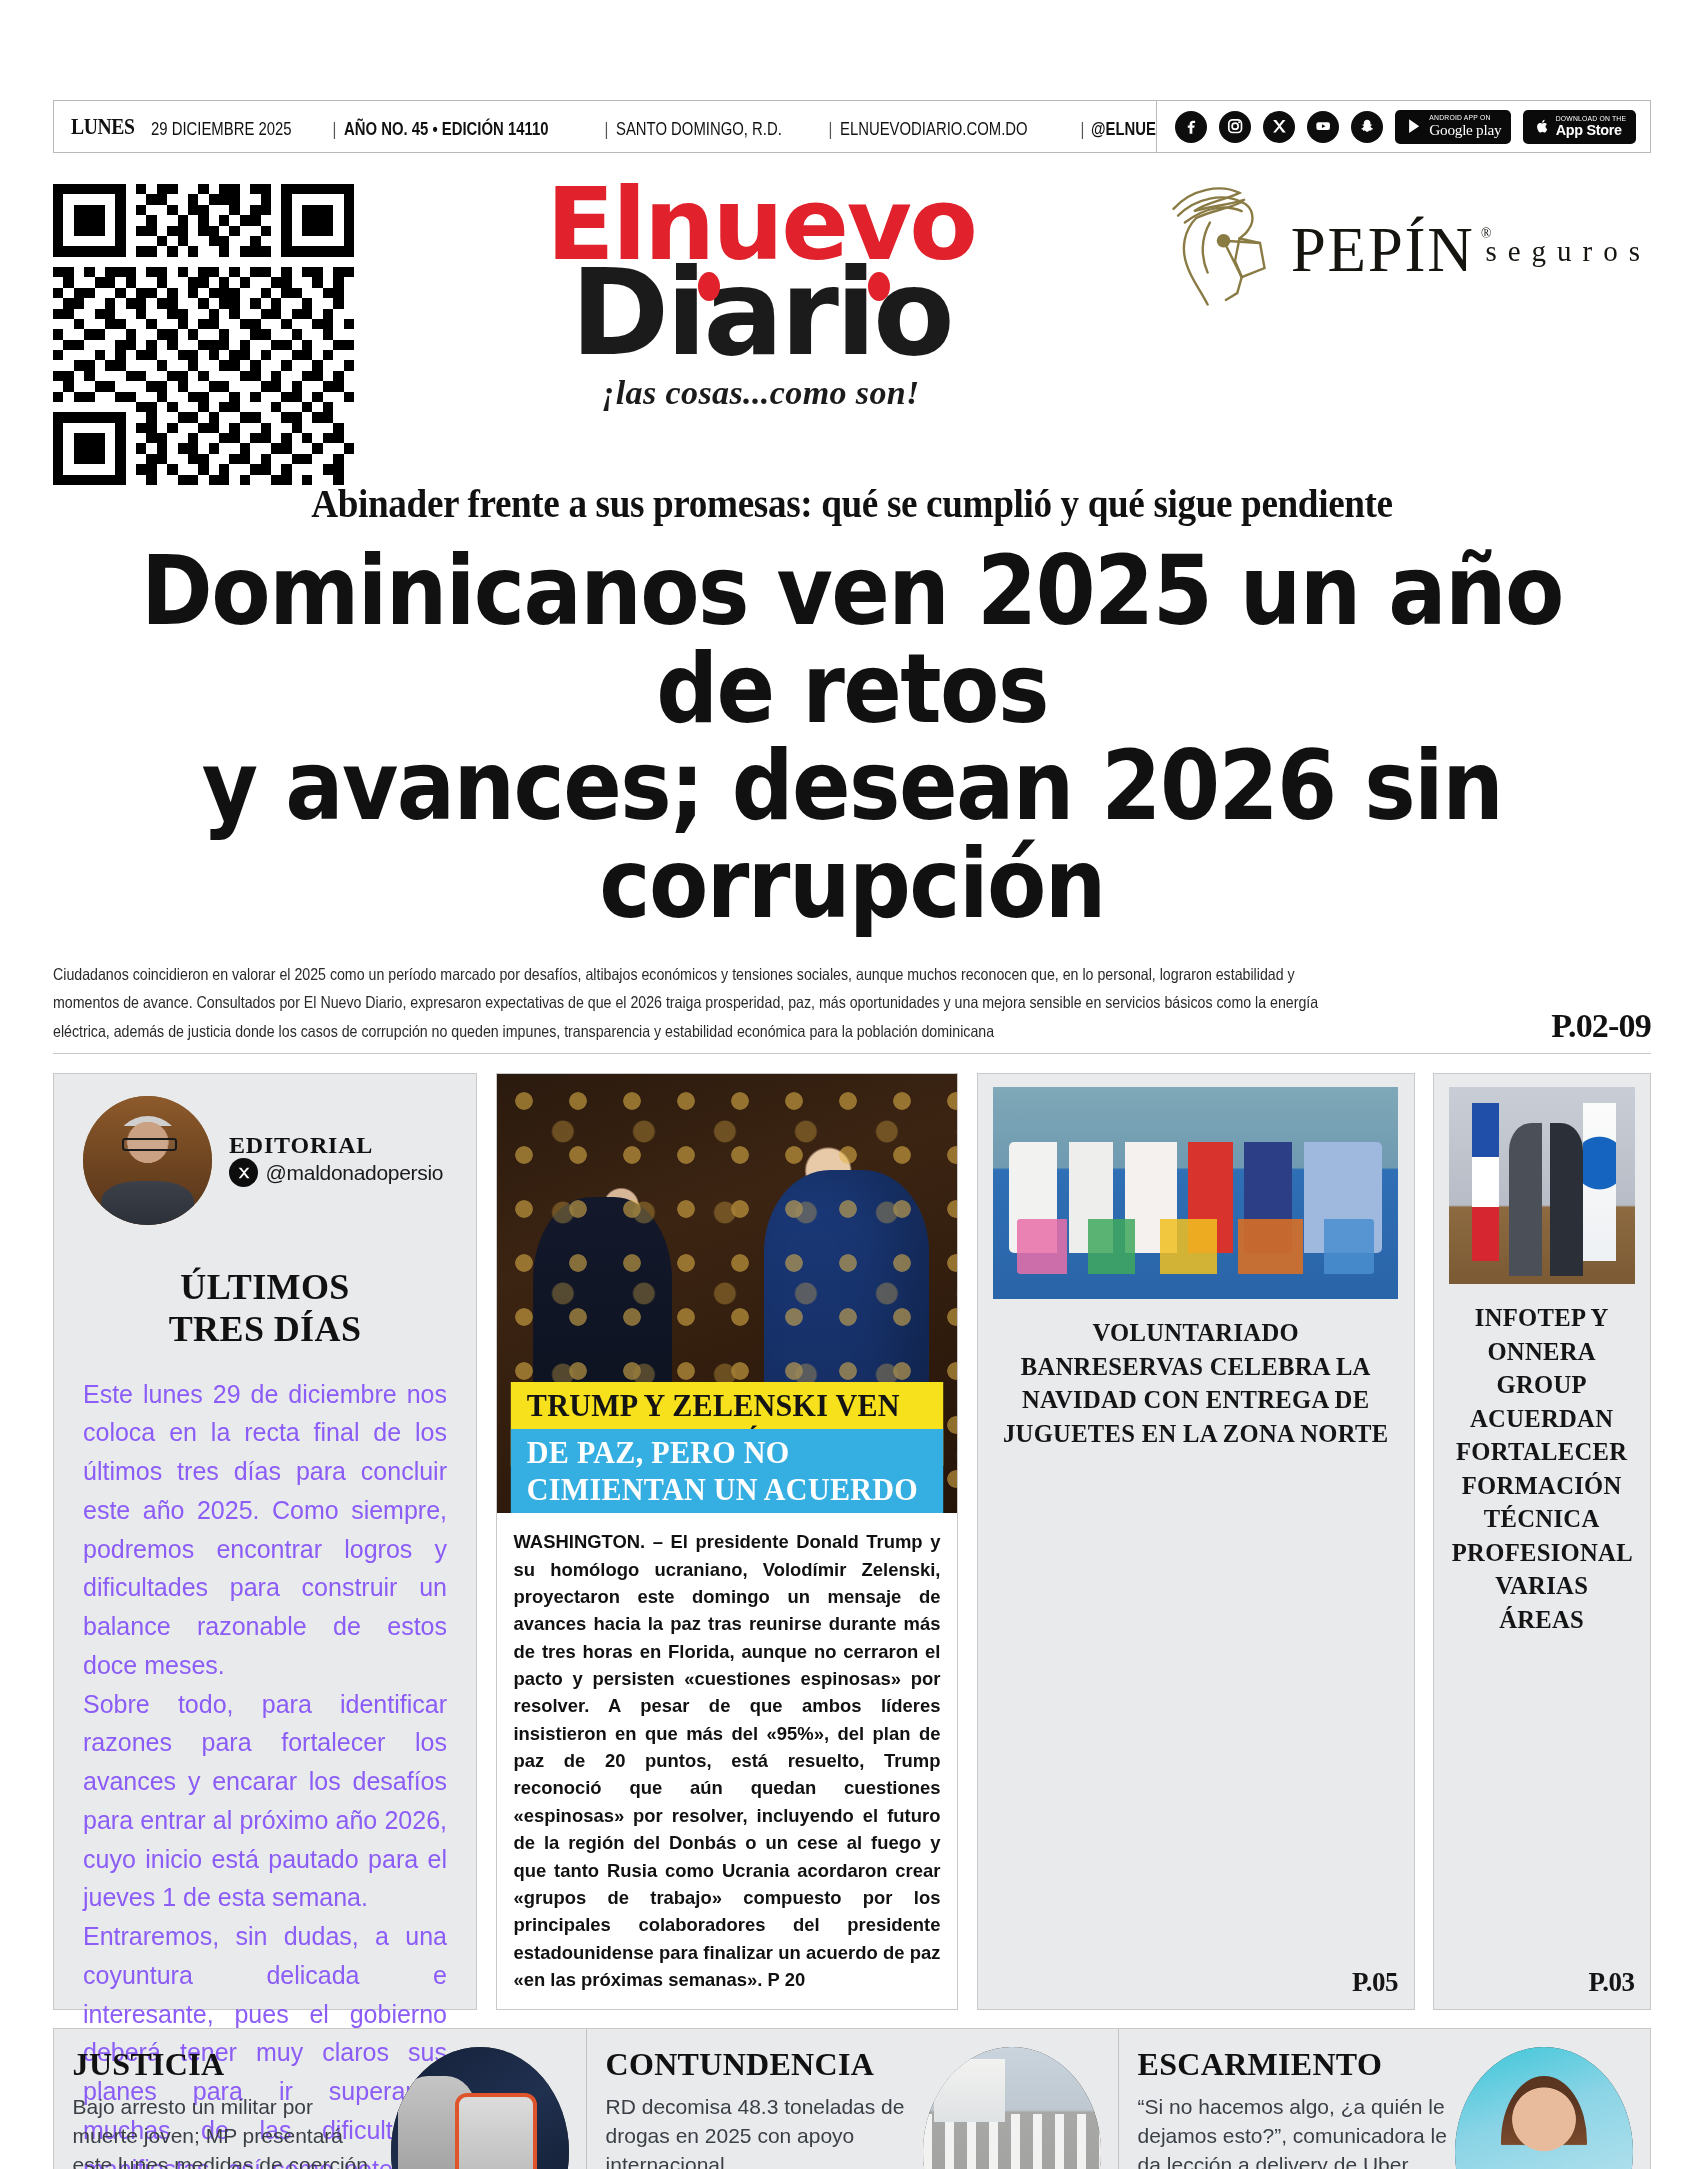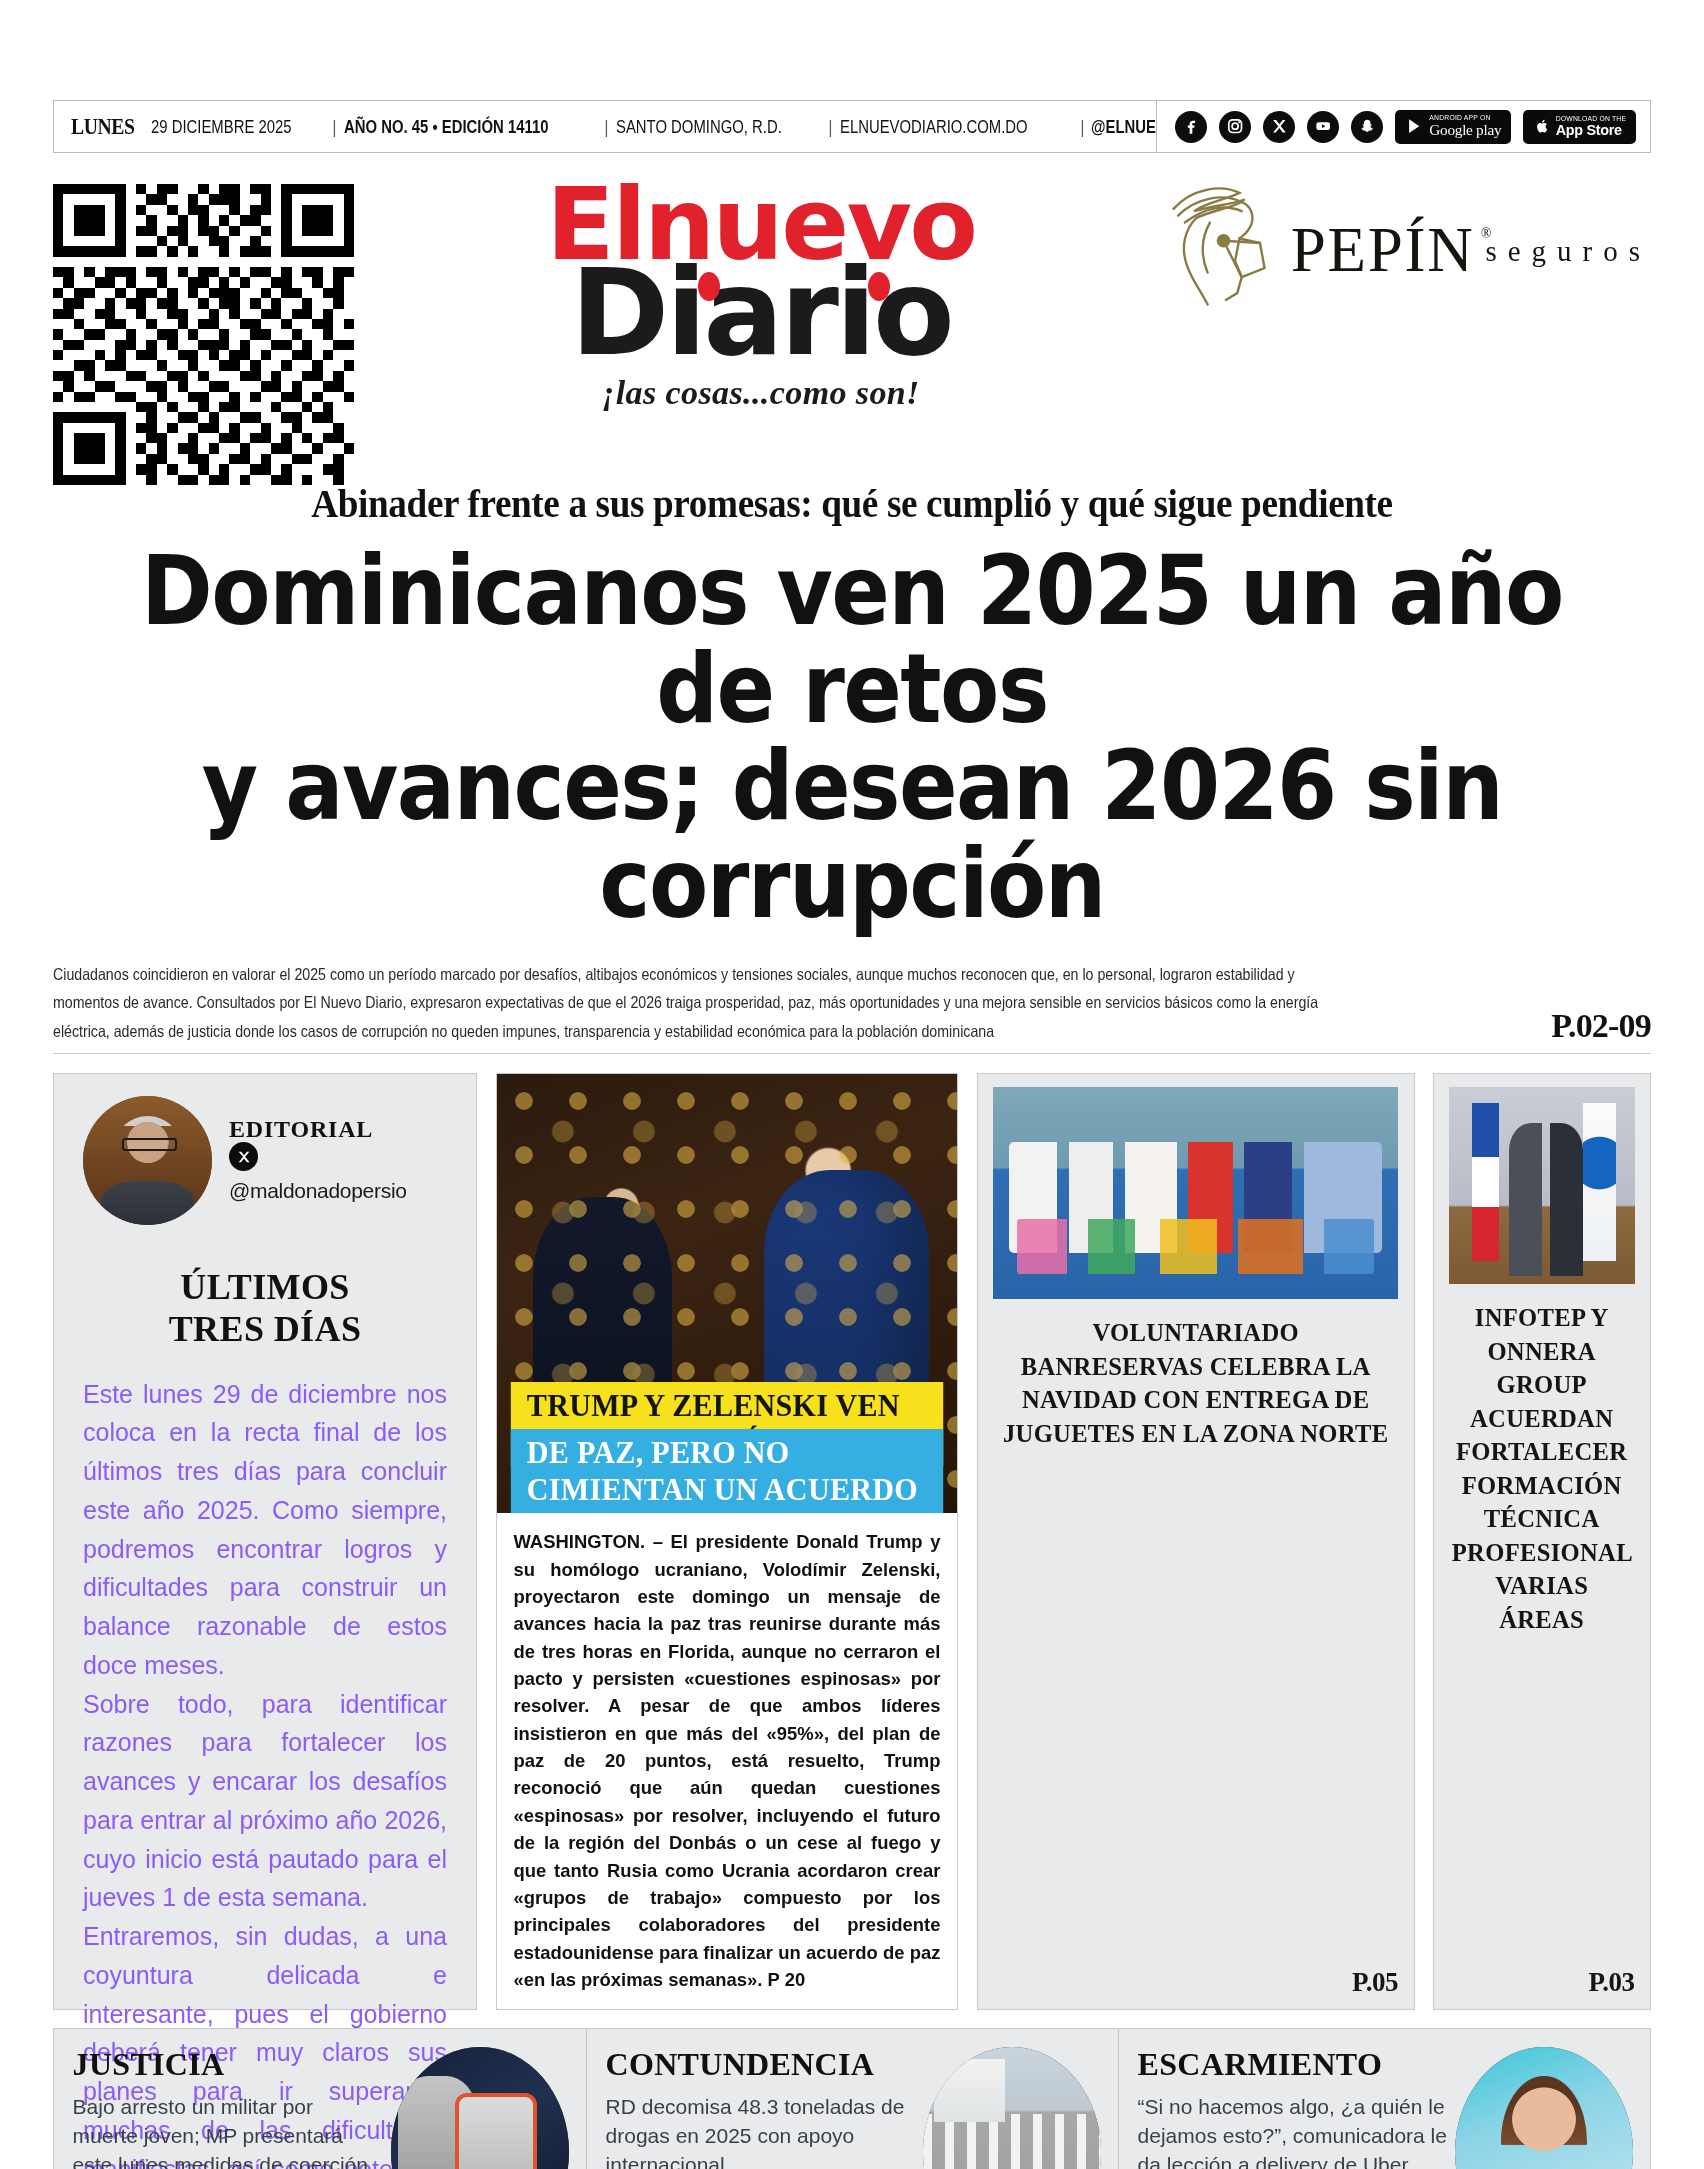--- a/index.html
+++ b/index.html
@@ -28,21 +28,21 @@
     margin-top: 100px;
     height: 53px;
     border: 1.7px solid #b9b9b9;
     display: flex;
     align-items: center;
     box-sizing: border-box;
   }
   .topbar-left {
     flex: 1 1 auto;
     display: flex;
-    align-items: center;
+    align-items: flex-end;
     padding-left: 17px;
     white-space: nowrap;
     overflow: hidden;
   }
   .tb-day {
     font-family: "Liberation Serif", serif;
     font-weight: bold;
     font-size: 24px;
     letter-spacing: -0.5px;
     transform: scaleX(0.82);
@@ -267,23 +267,23 @@
   .ed-title {
     font-family: "Liberation Serif", serif;
     font-weight: bold;
     font-size: 24px;
     letter-spacing: 0.8px;
     color: #111;
     line-height: 1;
   }
   .ed-handle-row {
     display: flex;
+    align-items: center;
     gap: 7.6px;
     margin-top: 1px;
-    flex-direction: column;
   }
   .x-badge {
     width: 29px; height: 29px;
     border-radius: 50%;
     background: #0d0d0d;
     display: inline-flex;
     align-items: center;
     justify-content: center;
     flex: 0 0 29px;
   }

